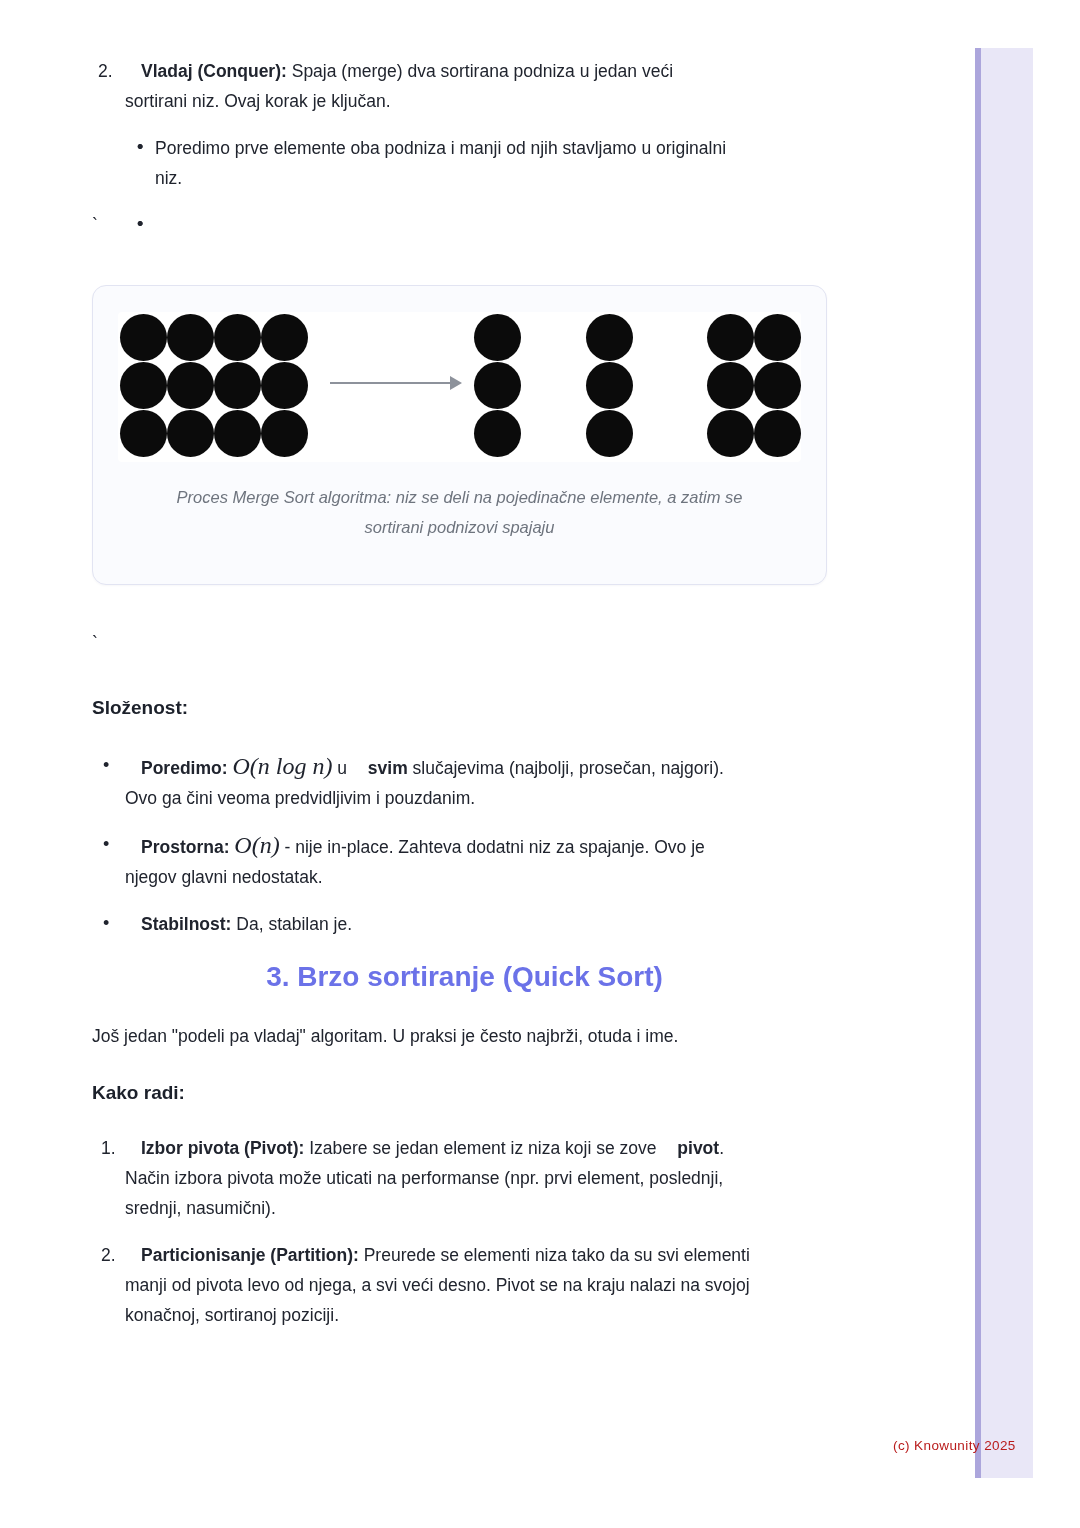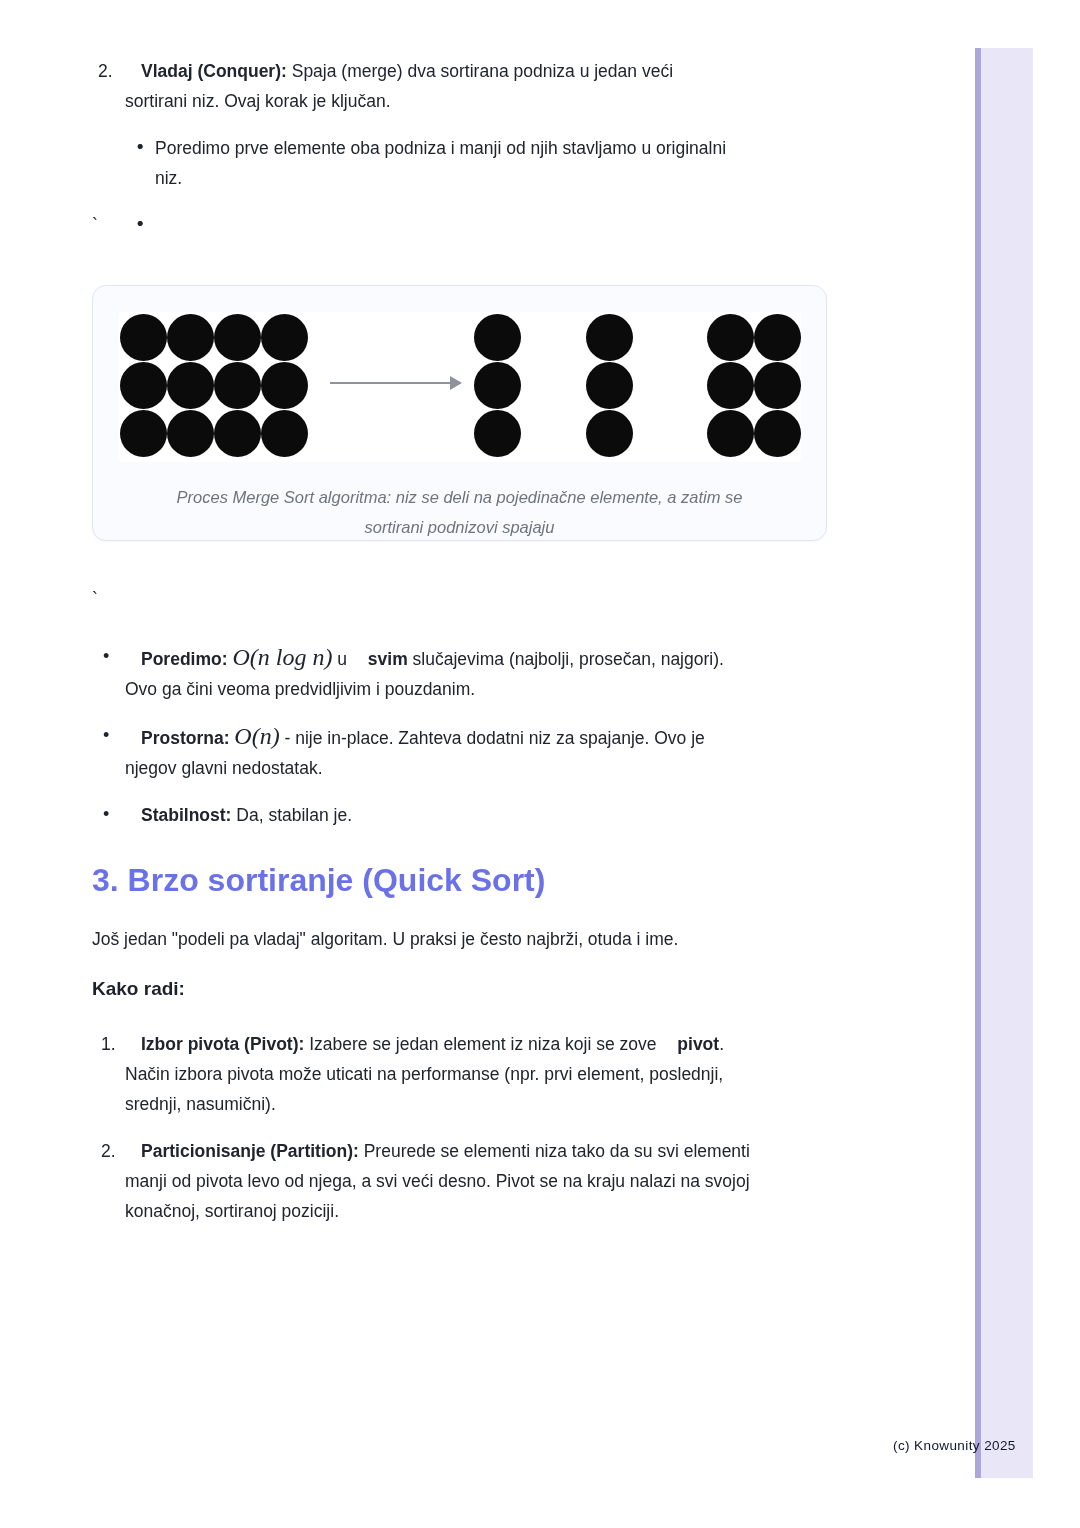--- a/index.html
+++ b/index.html
@@ -20,21 +20,21 @@
     width: 58px; height: 1430px;
     background: #e9e7f7;
     border-left: 6px solid #aca6dc;
   }
 
   .watermark {
     position: absolute;
     left: 893px; top: 1438px;
     font-size: 13.5px;
     letter-spacing: 0.4px;
-    color: #0f172a;
+    color: #b91c1c;
     z-index: 5;
     white-space: nowrap;
   }
 
   .content {
     position: absolute;
     left: 92px; top: 48px;
     width: 745px;
   }
 
@@ -64,21 +64,21 @@
   }
 
   .stray { font-size: 17.5px; line-height: 30px; }
   .stray-1 { margin-top: 14px; }
   .stray-2 { margin-top: 43px; }
 
   
   .figure-card {
     position: relative;
     margin-top: 45px;
-    width: 735px; height: 256px;
+    width: 735px; height: 300px;
     background: #fafbfe;
     border: 1.5px solid #e2e4f2;
     border-radius: 14px;
     box-shadow: 0 1px 2px rgba(40,40,90,0.04);
   }
   .dots-strip {
     position: absolute;
     left: 25px; top: 26px;
     width: 683px; height: 150px;
     background: #ffffff;
@@ -122,28 +122,29 @@
   }
 
   
   .h4 {
     font-size: 19px;
     font-weight: 700;
     line-height: 30px;
     color: #1c212b;
   }
   .h4-slozenost { margin-top: 35px; }
-  .h4-kako { margin-top: 20px; }
+  .h4-kako { margin-top: 27px; }
 
   .h3-quick {
-    margin-top: 33px;
-    font-size: 32px;
+    margin-top: 21px;
+    font-size: 28px;
     font-weight: 700;
     line-height: 34px;
     color: #6b72e8;
+    text-align: center;
   }
 
   
   .cx-list { margin-top: 28px; list-style: none; max-width: 660px; }
   .cx-list li {
     position: relative;
     padding-left: 33px;
     margin-bottom: 17px;
   }
   .cx-list li:last-child { margin-bottom: 0; }
@@ -254,20 +255,21 @@
         </div>
       </div>
     <div class="figure-caption">
       <div>Proces Merge Sort algoritma: niz se deli na pojedinačne elemente, a zatim se</div>
       <div>sortirani podnizovi spajaju</div>
     </div>
   </div>
 
   <div class="stray stray-2">`</div>
 
+  <div class="h4 h4-slozenost">Složenost:</div>
 
   <ul class="cx-list body-text">
     <li>
       <span class="bullet-glyph">•</span>
       <b>Poredimo: </b><span class="math">O(n log n)</span><span> u </span><b>svim</b><span> slučajevima (najbolji, prosečan, najgori). Ovo ga čini veoma predvidljivim i pouzdanim.</span>
     </li>
     <li>
       <span class="bullet-glyph">•</span>
       <b>Prostorna: </b><span class="math">O(n)</span><span> - nije </span><span class="it">in-place</span><span>. Zahteva dodatni niz za spajanje. Ovo je njegov glavni nedostatak.</span>
     </li>

